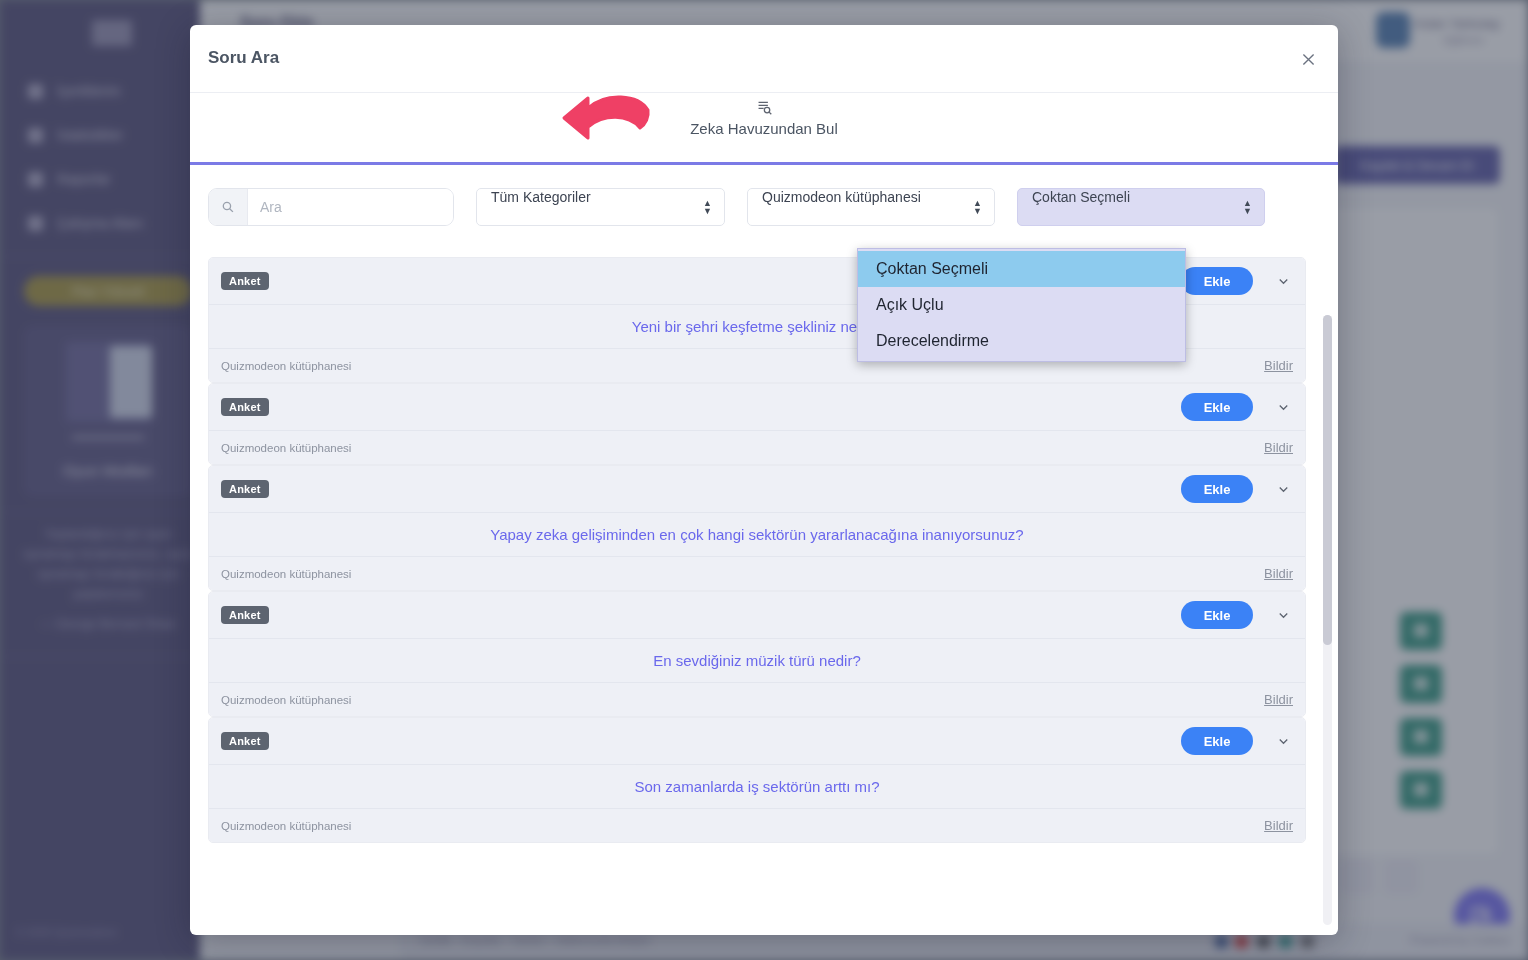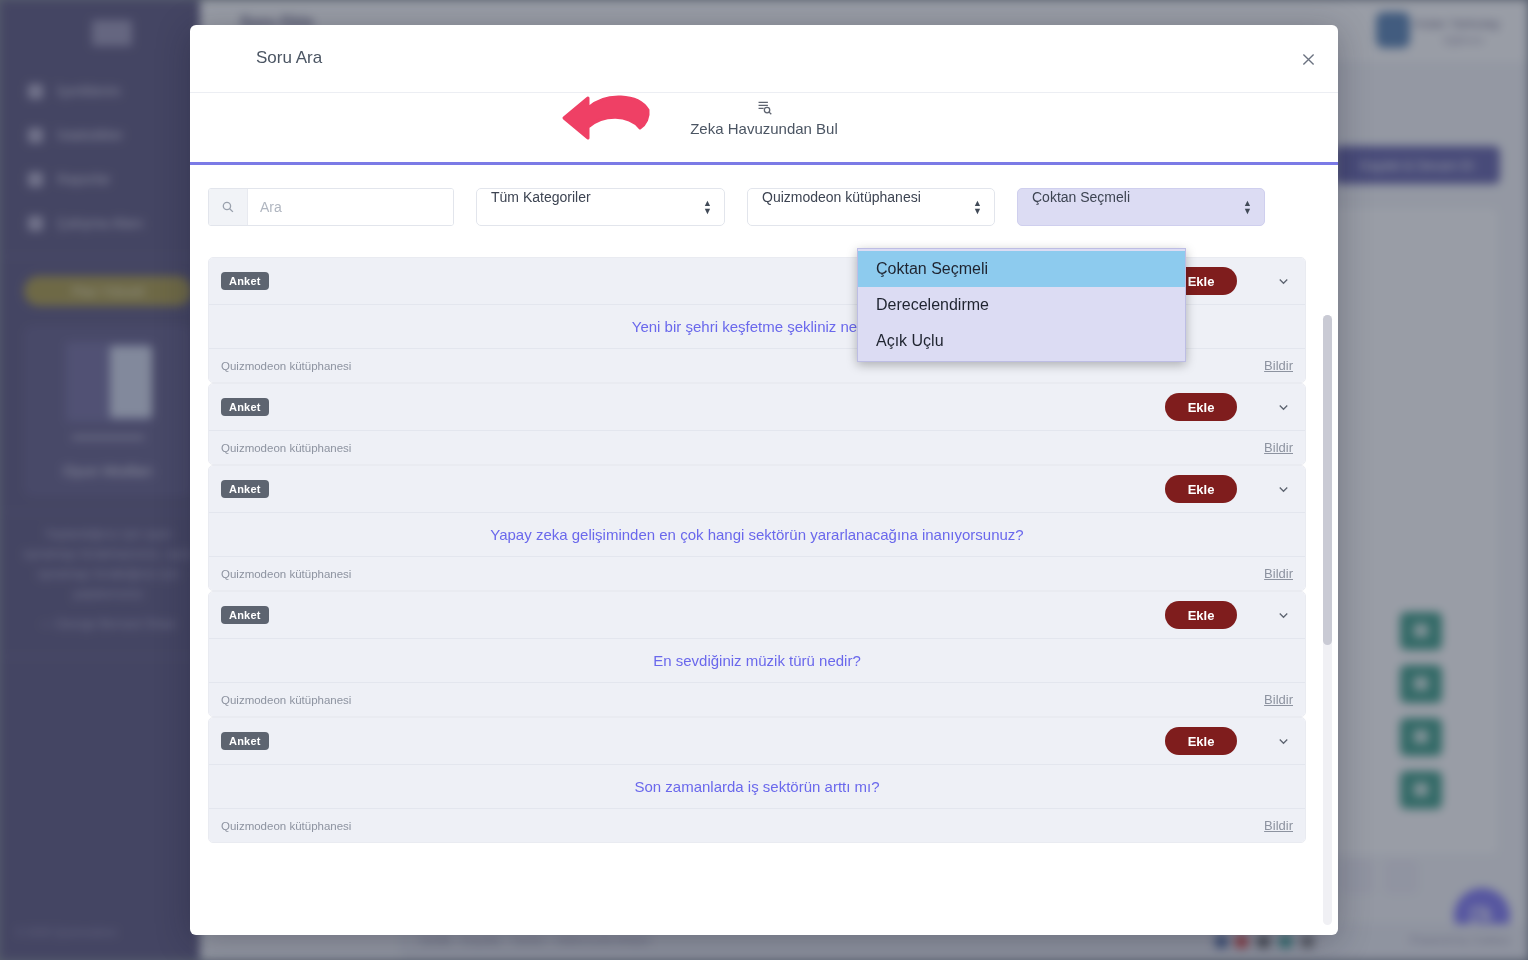--- a/index.html
+++ b/index.html
@@ -128,21 +128,21 @@
   #modal {
     position: absolute; left: 190px; top: 25px; width: 1148px; height: 910px;
     background: #ffffff; border-radius: 6px;
     box-shadow: 0 6px 34px rgba(20,20,40,0.30);
     overflow: hidden;
   }
   #modal-header {
     position: relative; height: 68px; border-bottom: 1px solid #eceef3;
   }
   #modal-title {
-    position: absolute; left: 18px; top: 23px; font-size: 17px; color: #4b5563; font-weight: 400; margin-left: 48px;
+    position: absolute; left: 18px; top: 23px; font-size: 17px; color: #4b5563; font-weight: 700;
   }
   #close-btn {
     position: absolute; right: 14px; top: 18px; width: 32px; height: 32px;
     display: flex; align-items: center; justify-content: center; cursor: pointer;
     color: #6b7280;
   }
   #close-btn svg { display: block; }
 
   #tabs {
     position: relative; height: 72px; display: flex; border-bottom: 1px solid #eceef3;
@@ -159,21 +159,21 @@
 
   #modal-body {
     position: relative; height: 770px; overflow: hidden;
   }
   #filters {
     position: absolute; left: 18px; top: 12px; right: 32px; height: 60px;
     display: flex; align-items: center; gap: 22px;
   }
   .search-wrap {
     display: flex; width: 246px; height: 38px;
-    border: 1px solid #e2e5ec; border-radius: 3px; overflow: hidden; background: #fff;
+    border: 1px solid #e2e5ec; border-radius: 9px; overflow: hidden; background: #fff;
   }
   .search-icon-box {
     width: 41px; background: #f1f3f7; display: flex; align-items: center; justify-content: center;
     color: #9aa1ad; border-right: 1px solid #e8eaf0;
   }
   .search-input {
     flex: 1; border: 0; outline: 0; padding: 0 12px; font-size: 14px;
     color: #3d4452; font-family: "Liberation Sans", sans-serif;
   }
   .search-input::placeholder { color: #b0b6c0; }
@@ -212,22 +212,22 @@
   }
   .qcard-top {
     height: 46px; background: #eef0f6; display: flex; align-items: center;
     padding: 0 12px; position: relative;
   }
   .badge {
     background: #5d6470; color: #ffffff; font-size: 11px; font-weight: bold;
     padding: 3px 8px; border-radius: 4px; letter-spacing: .2px;
   }
   .add-btn {
-    position: absolute; right: 68px; top: 9px; width: 72px; height: 28px;
-    background: #7f1d1d; color: #fff; font-size: 13px; font-weight: bold;
+    position: absolute; right: 52px; top: 9px; width: 72px; height: 28px;
+    background: #3b82f6; color: #fff; font-size: 13px; font-weight: bold;
     border: 0; border-radius: 14px; cursor: pointer;
     font-family: "Liberation Sans", sans-serif;
   }
   .chev {
     position: absolute; right: 14px; top: 50%; transform: translateY(-50%);
     color: #5d6470; cursor: pointer; display: flex;
   }
   .qcard-text {
     height: 44px; background: #eef0f6; border-top: 1px solid #e3e6ee;
     display: flex; align-items: center; justify-content: center;
@@ -503,21 +503,21 @@
     </div>
 
     <div id="modal-scroll">
       <div class="thumb"></div>
     </div>
   </div>
 </div>
 
 <div id="type-menu">
   <div class="opt selected">Çoktan Seçmeli</div>
+  <div class="opt">Açık Uçlu</div>
   <div class="opt">Derecelendirme</div>
-  <div class="opt">Açık Uçlu</div>
 </div>
 
 <div id="annot-arrow">
   <svg width="96" height="64" viewBox="0 0 96 64">
     <path d="M88 22 C78 6, 46 4, 28 20 L28 10 L4 30 L28 50 L28 39 C44 26, 68 26, 80 40 C86 36, 89 29, 88 22 Z" fill="#ef4065" stroke="#ef4065" stroke-width="3" stroke-linejoin="round"></path>
   </svg>
 </div>
 
 </body></html>

